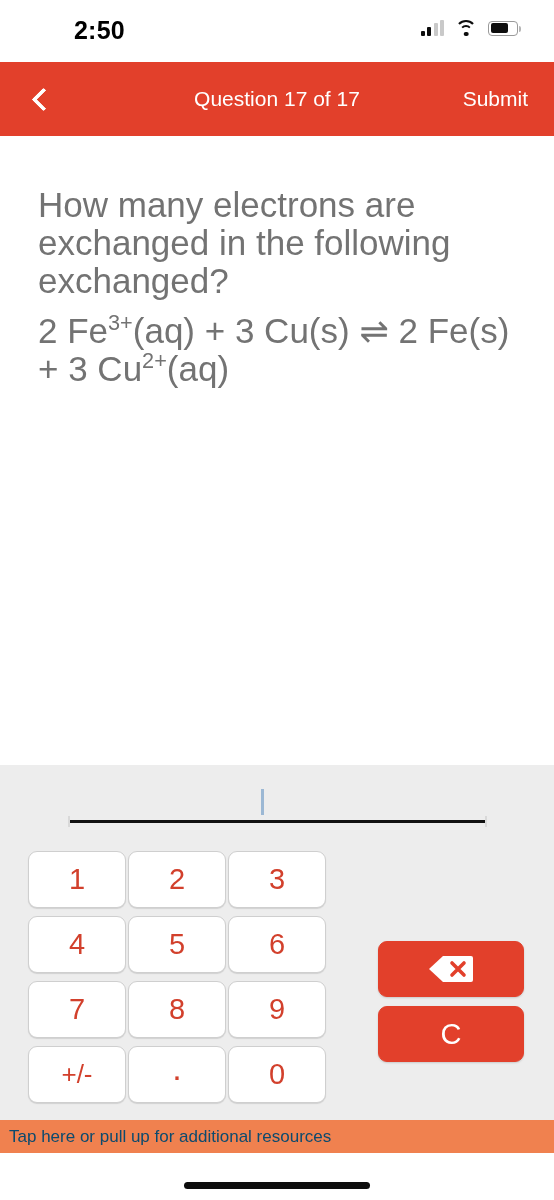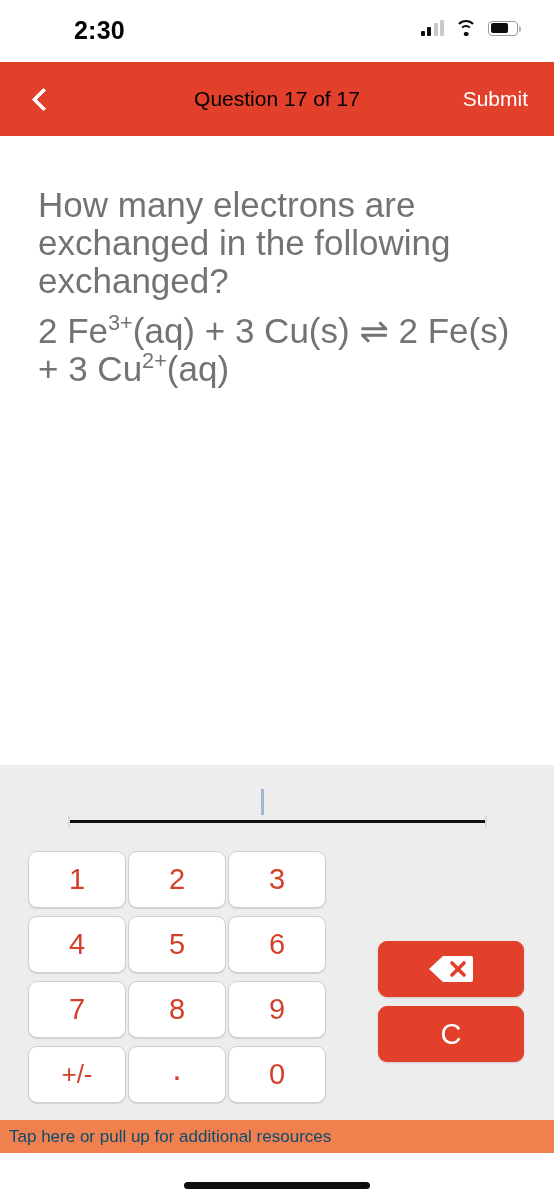--- a/index.html
+++ b/index.html
@@ -65,21 +65,21 @@
     display:flex; align-items:center; justify-content:center; cursor:pointer;
   }
   .chev {
     width:17px; height:17px;
     border-left:4px solid #ffffff; border-bottom:4px solid #ffffff;
     transform:rotate(45deg); border-radius:2px;
   }
   .nav-title {
     position:absolute; left:0; top:0; width:554px; height:74px;
     display:flex; align-items:center; justify-content:center;
-    color:#000000; font-size:21px;
+    color:#ffffff; font-size:21px;
   }
   .submit-btn {
     position:absolute; right:26px; top:0; height:74px;
     display:flex; align-items:center;
     color:#ffffff; font-size:21px; cursor:pointer;
   }
 
   
   .question {
     position:absolute; left:38px; top:186px; width:486px;
@@ -163,21 +163,21 @@
     position:absolute; left:50%; transform:translateX(-50%); top:29px;
     width:186px; height:7px; background:#0d0d0d; border-radius:4px;
   }
 </style>
 </head>
 <body>
 
 <div id="app">
 
   <div class="statusbar">
-    <div class="status-time">2:30</div>
+    <div class="status-time">2:50</div>
     <div class="status-icons">
       <div class="signal">
         <i class="on"></i>
           <i class="on"></i>
           <i></i>
           <i></i>
       </div>
       <div class="wifi">
         <span class="a"></span>
           <span class="b"></span>

